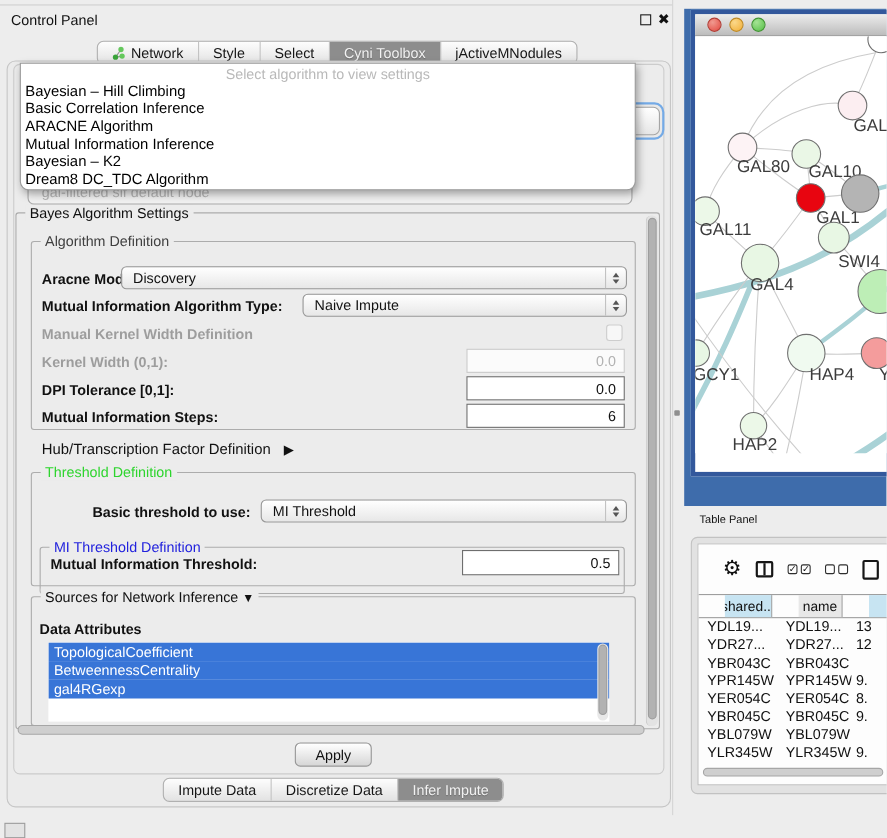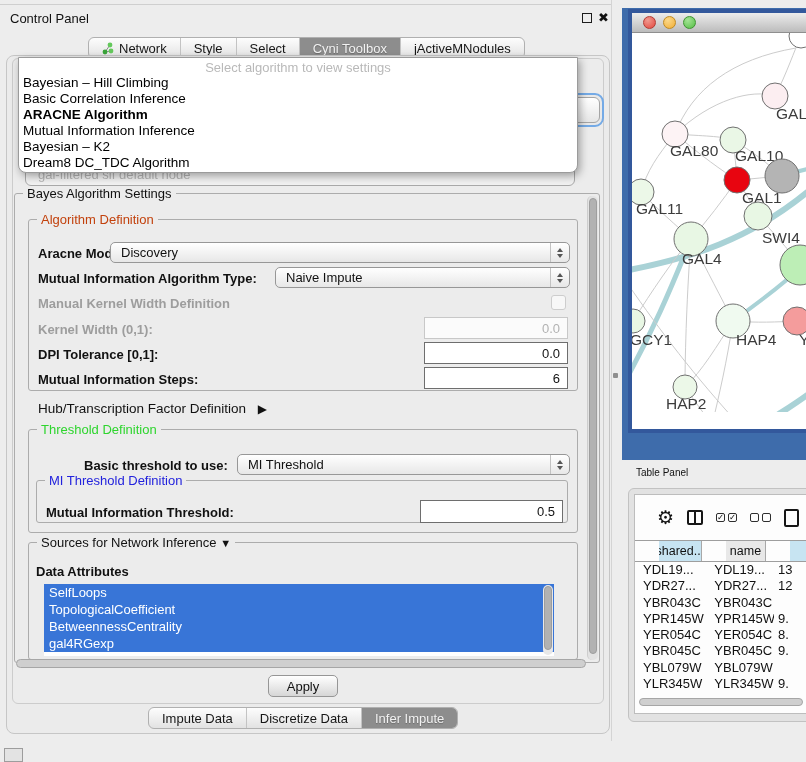--- a/index.html
+++ b/index.html
@@ -33,21 +33,21 @@
   .hscroll-thumb { position:absolute; background:#cfcfcf; border:1px solid #a6a6a6; border-radius:5px; }
 
   .list-item { height:17px; line-height:17px; padding-left:5px; font-size:13px; color:#fff; background:#3875d7; white-space:nowrap; overflow:hidden; }
 
   .btn { position:absolute; border:1px solid #969696; border-radius:5px; background:linear-gradient(#ffffff,#d6d6d6); display:flex; align-items:center; justify-content:center; font-size:13px; }
 
   
   .dropdown { position:absolute; left:18px; top:57px; width:560px; height:116px; background:#fff; border:1px solid #9b9b9b; border-radius:0 0 8px 8px; box-shadow:2px 3px 8px rgba(0,0,0,.35); z-index:30; padding-top:2px; }
   .dd-hint { text-align:center; color:#b9b9b9; font-size:13px; height:15px; }
   .dd-item { height:16px; line-height:16px; padding-left:4px; font-size:13.5px; color:#000; white-space:nowrap; }
-  .dd-item.bold { font-weight:bold; }
+  .dd-item.bold { font-weight:normal; }
 
   
   .net-window { position:absolute; left:628px; top:9px; width:188px; height:424px; border:4px solid #33589c; background:#fff; }
   .titlebar { height:20px; background:linear-gradient(#ececec,#bcbcbc); border-bottom:1px solid #8f8f8f; display:flex; align-items:center; padding-left:11px; gap:7px; }
   .light { width:13px; height:13px; border-radius:50%; }
   .canvas { position:relative; width:100%; height:379px; overflow:hidden; background:#fff; }
 
   
   .tp-box { position:absolute; left:628px; top:488px; width:188px; height:234px; background:#e2e2e2; border:1px solid #c2c2c2; border-radius:6px; }
   .tp-inner { position:absolute; left:634px; top:494px; width:182px; height:220px; background:#fdfdfd; border:1px solid #bdbdbd; overflow:hidden; }
@@ -117,21 +117,21 @@
 </div>
 
 <div class="group" style="left:14px;top:193px;width:586px;height:470px">
   <div class="legend">Bayes Algorithm Settings</div>
 </div>
 <div class="vscroll" style="left:587px;top:196px;width:11px;height:464px">
   <div class="vthumb" style="top:2px;height:456px"></div>
 </div>
 
 <div class="group" style="left:28px;top:219px;width:550px;height:172px">
-  <div class="legend" style="color:#c2410c">Algorithm Definition</div>
+  <div class="legend" style="color:#404040">Algorithm Definition</div>
 </div>
 <div class="blabel" style="left:38px;top:246px">Aracne Mode:</div>
 <div class="combo" style="left:110px;top:242px;width:460px">
   <span>Discovery</span>
   <span class="arrows">
       <i class="tri-up"></i>
       <i class="tri-dn"></i>
     </span>
 </div>
 <div class="blabel" style="left:38px;top:271px">Mutual Information Algorithm Type:</div>
@@ -160,32 +160,31 @@
   <div class="legend" style="color:#2ed52e">Threshold Definition</div>
 </div>
 <div class="blabel" style="left:84px;top:458px">Basic threshold to use:</div>
 <div class="combo" style="left:237px;top:454px;width:333px">
   <span>MI Threshold</span>
   <span class="arrows">
       <i class="tri-up"></i>
       <i class="tri-dn"></i>
     </span>
 </div>
-<div class="group" style="left:36px;top:480px;width:532px;height:43px">
+<div class="group" style="left:36px;top:497px;width:532px;height:43px">
   <div class="legend" style="color:#2222dd">MI Threshold Definition</div>
 </div>
 <div class="blabel" style="left:46px;top:505px">Mutual Information Threshold:</div>
 <div class="field" style="left:420px;top:500px;width:143px;height:23px">0.5</div>
 
 <div class="group" style="left:28px;top:542px;width:550px;height:118px">
   <div class="legend"><span>Sources for Network Inference</span> <span style="font-size:11px">▼</span></div>
 </div>
 <div class="blabel" style="left:36px;top:564px">Data Attributes</div>
 <div class="abs" style="left:44px;top:584px;width:510px;height:72px;overflow:hidden;background:#fff" id="attr-list">
-    <div class="list-item">SelfLoops</div>
     <div class="list-item">TopologicalCoefficient</div>
     <div class="list-item">BetweennessCentrality</div>
     <div class="list-item">gal4RGexp</div>
   </div>
 <div class="vscroll" style="left:543px;top:585px;width:10px;height:70px;border:none;background:#e8e8e8">
   <div class="vthumb" style="top:1px;height:64px"></div>
 </div>
 <div class="hscroll-thumb" style="left:16px;top:659px;width:570px;height:9px"></div>
 
 <div class="btn" style="left:268px;top:675px;width:70px;height:22px">Apply</div>

